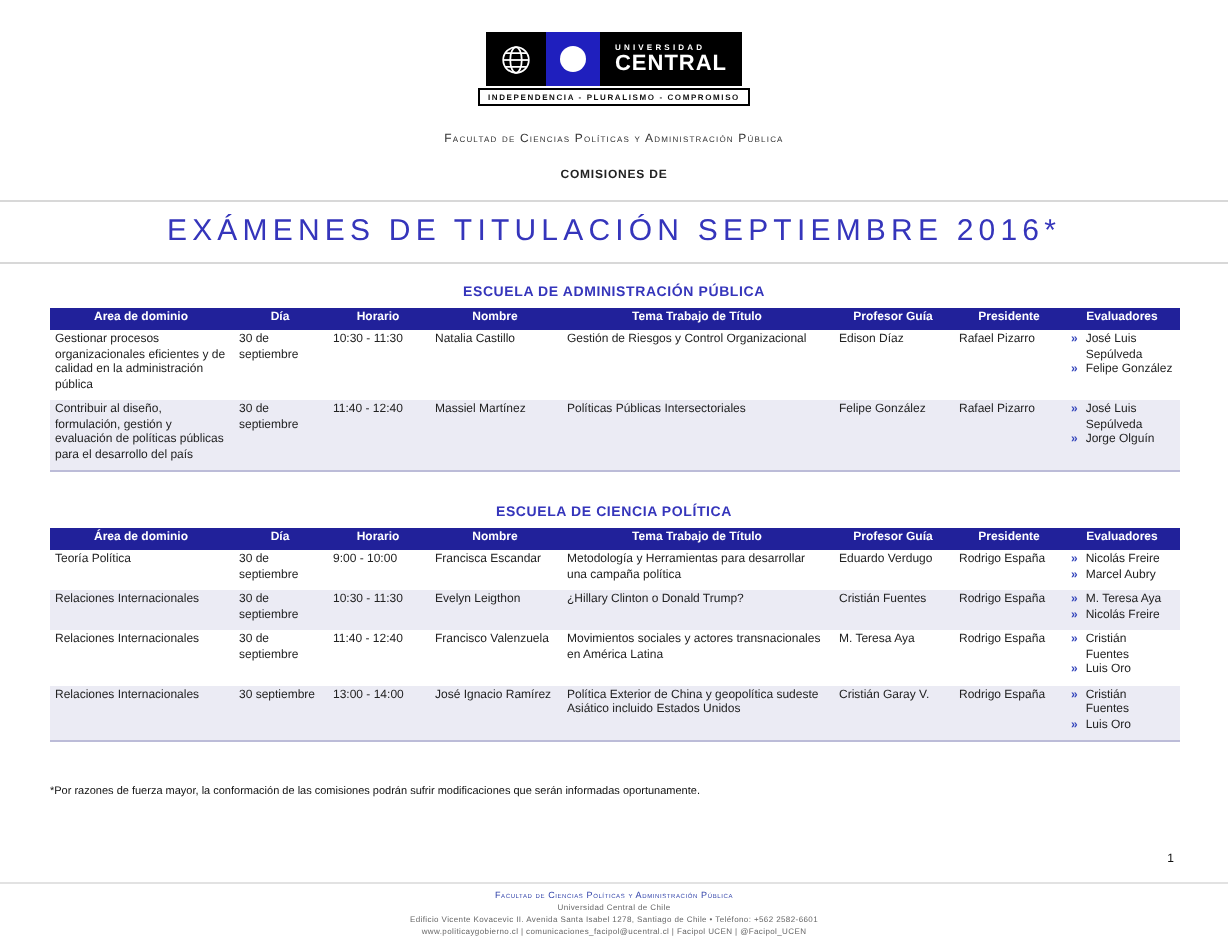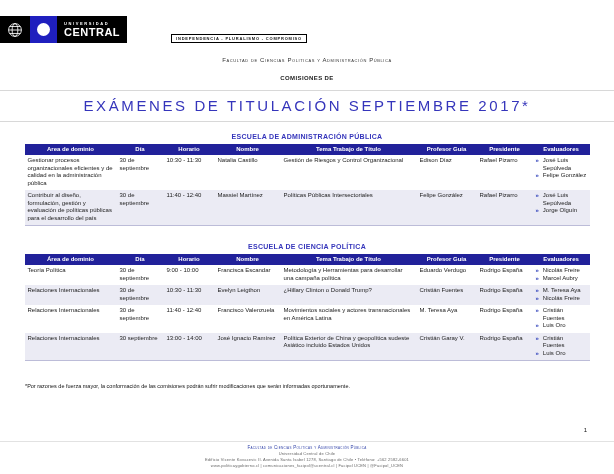--- a/index.html
+++ b/index.html
@@ -3,21 +3,21 @@
 <meta charset="utf-8">
 <style>
   * { margin:0; padding:0; box-sizing:border-box; }
   html,body { background:#888; }
   body { font-family:"Liberation Sans", sans-serif; }
   .page {
     position:relative; width:614px; height:474px; margin:0 auto;
     background:#ffffff; overflow:hidden; color:#222;
   }
   
-  .logo-wrap { display:flex; flex-direction:row; align-items:flex-end; padding-top:16px;gap:44px; }
+  .logo-wrap { display:flex; flex-direction:column; align-items:center; padding-top:16px; }
   .logo-bar { display:flex; align-items:stretch; background:#000; height:27px; }
   .logo-globe { width:30px; display:flex; align-items:center; justify-content:center; background:#000; }
   .logo-square { width:27px; background:#1f1fbe; display:flex; align-items:center; justify-content:center; }
   .logo-dot { width:13px; height:13px; background:#fff; border-radius:50%; }
   .logo-text { display:flex; flex-direction:column; justify-content:center; padding:0 7px; background:#000; color:#fff; }
   .logo-univ { font-size:4px; letter-spacing:1.6px; font-weight:bold; }
   .logo-central { font-size:11px; font-weight:bold; letter-spacing:0.5px; line-height:1.1; }
   .logo-tagline { margin-top:1px; border:1px solid #000; padding:1px 4px; font-size:4px; font-weight:bold; letter-spacing:0.8px; color:#111; }
   
   .faculty-line { margin-top:14px; text-align:center; font-size:6px; letter-spacing:0.6px; color:#333; font-variant:small-caps; }
@@ -78,21 +78,21 @@
         <span class="logo-central">CENTRAL</span>
       </div>
     </div>
     <div class="logo-tagline">INDEPENDENCIA - PLURALISMO - COMPROMISO</div>
   </div>
 
   <div class="faculty-line">Facultad de Ciencias Políticas y Administración Pública</div>
   <div class="comisiones">COMISIONES DE</div>
 
   <div class="title-block">
-    <div class="main-title">EXÁMENES DE TITULACIÓN SEPTIEMBRE 2017*</div>
+    <div class="main-title">EXÁMENES DE TITULACIÓN SEPTIEMBRE 2016*</div>
   </div>
 
   <div class="section-title first">ESCUELA DE ADMINISTRACIÓN PÚBLICA</div>
   <table class="commission">
     <thead>
         <tr>
           <th>Area de dominio</th>
           <th>Día</th>
           <th>Horario</th>
           <th>Nombre</th>

